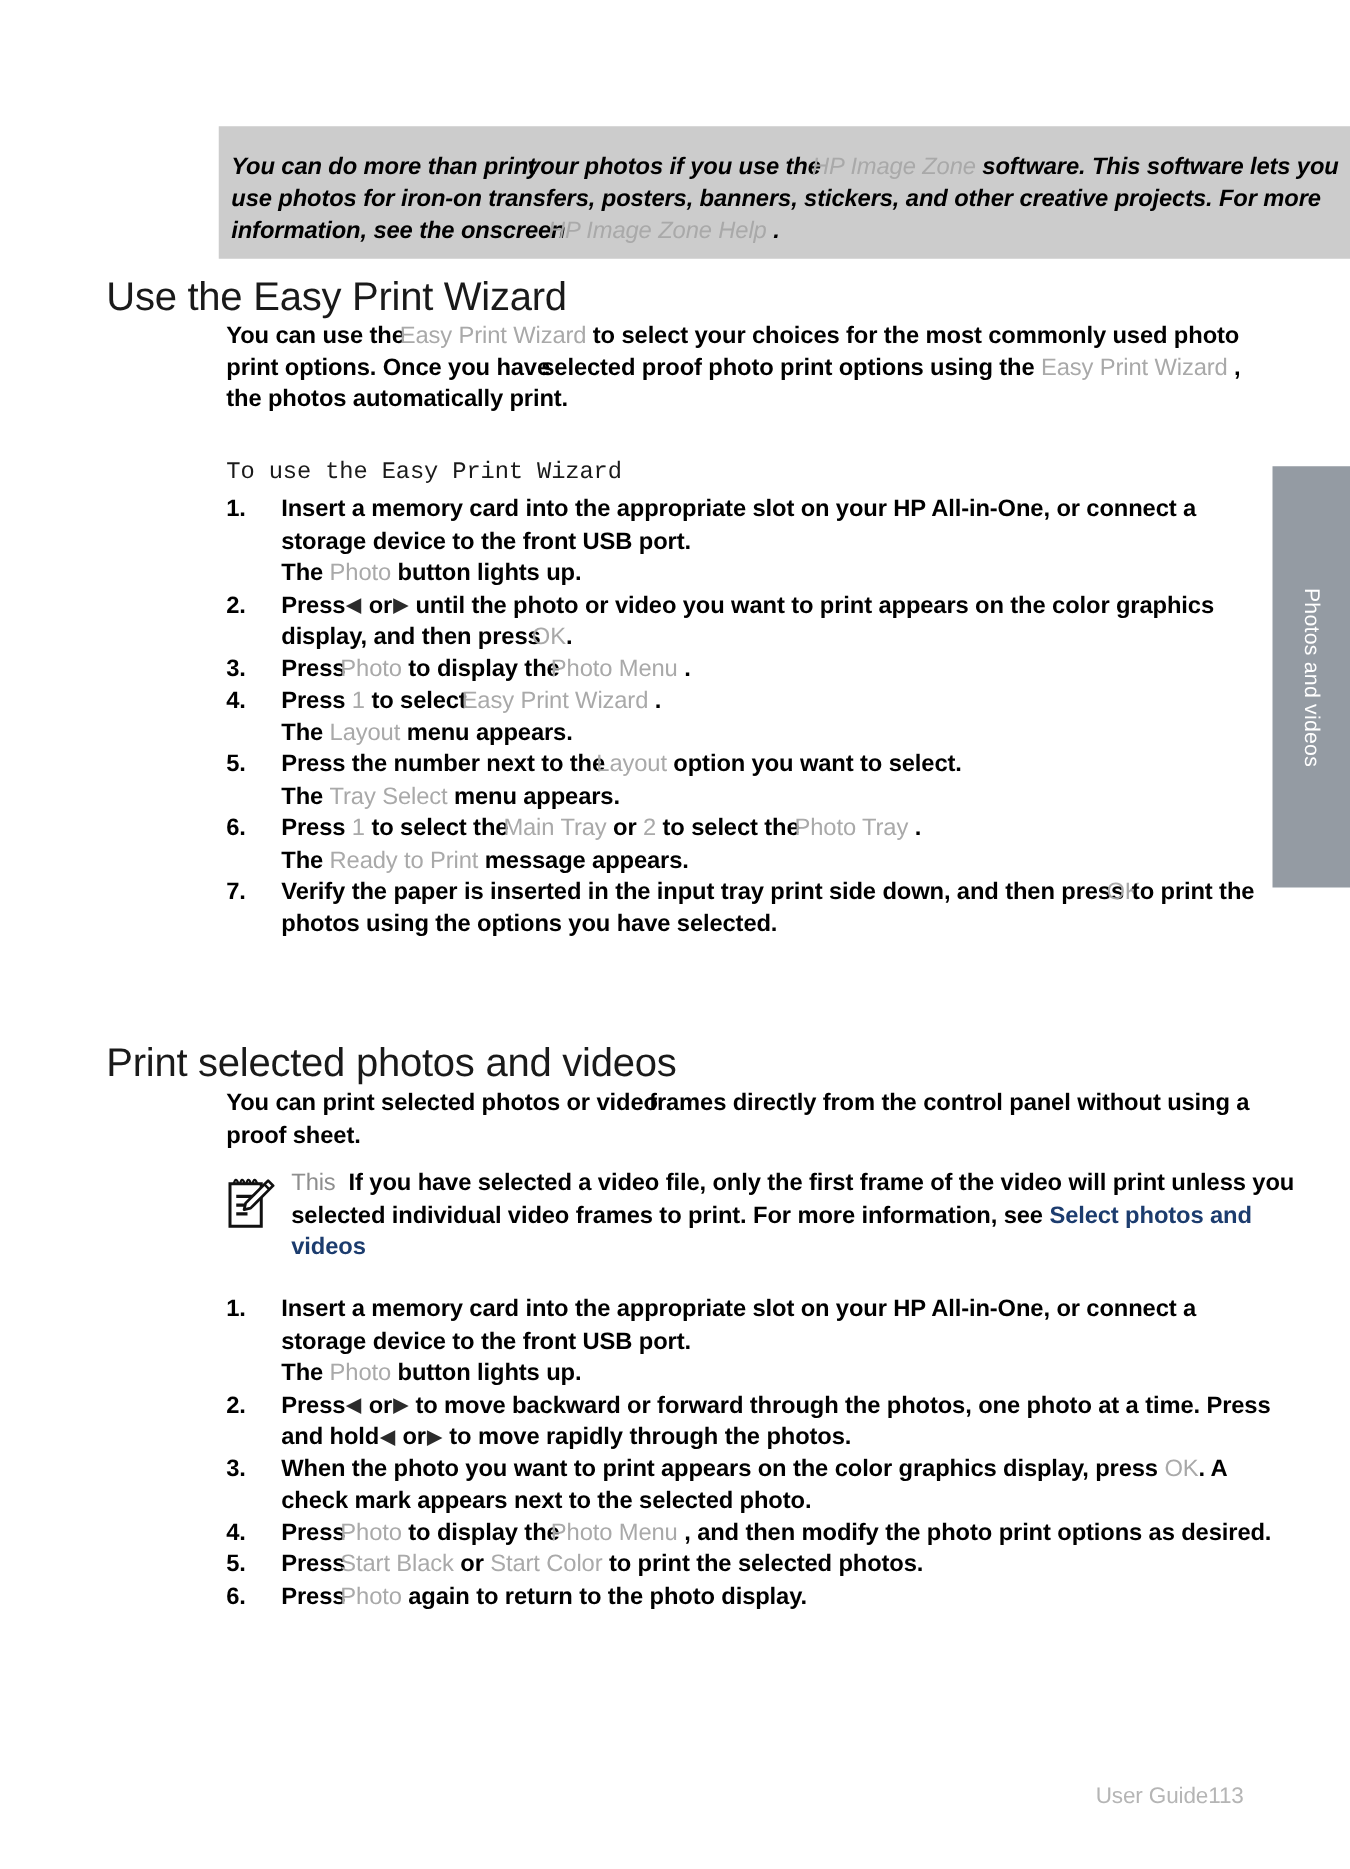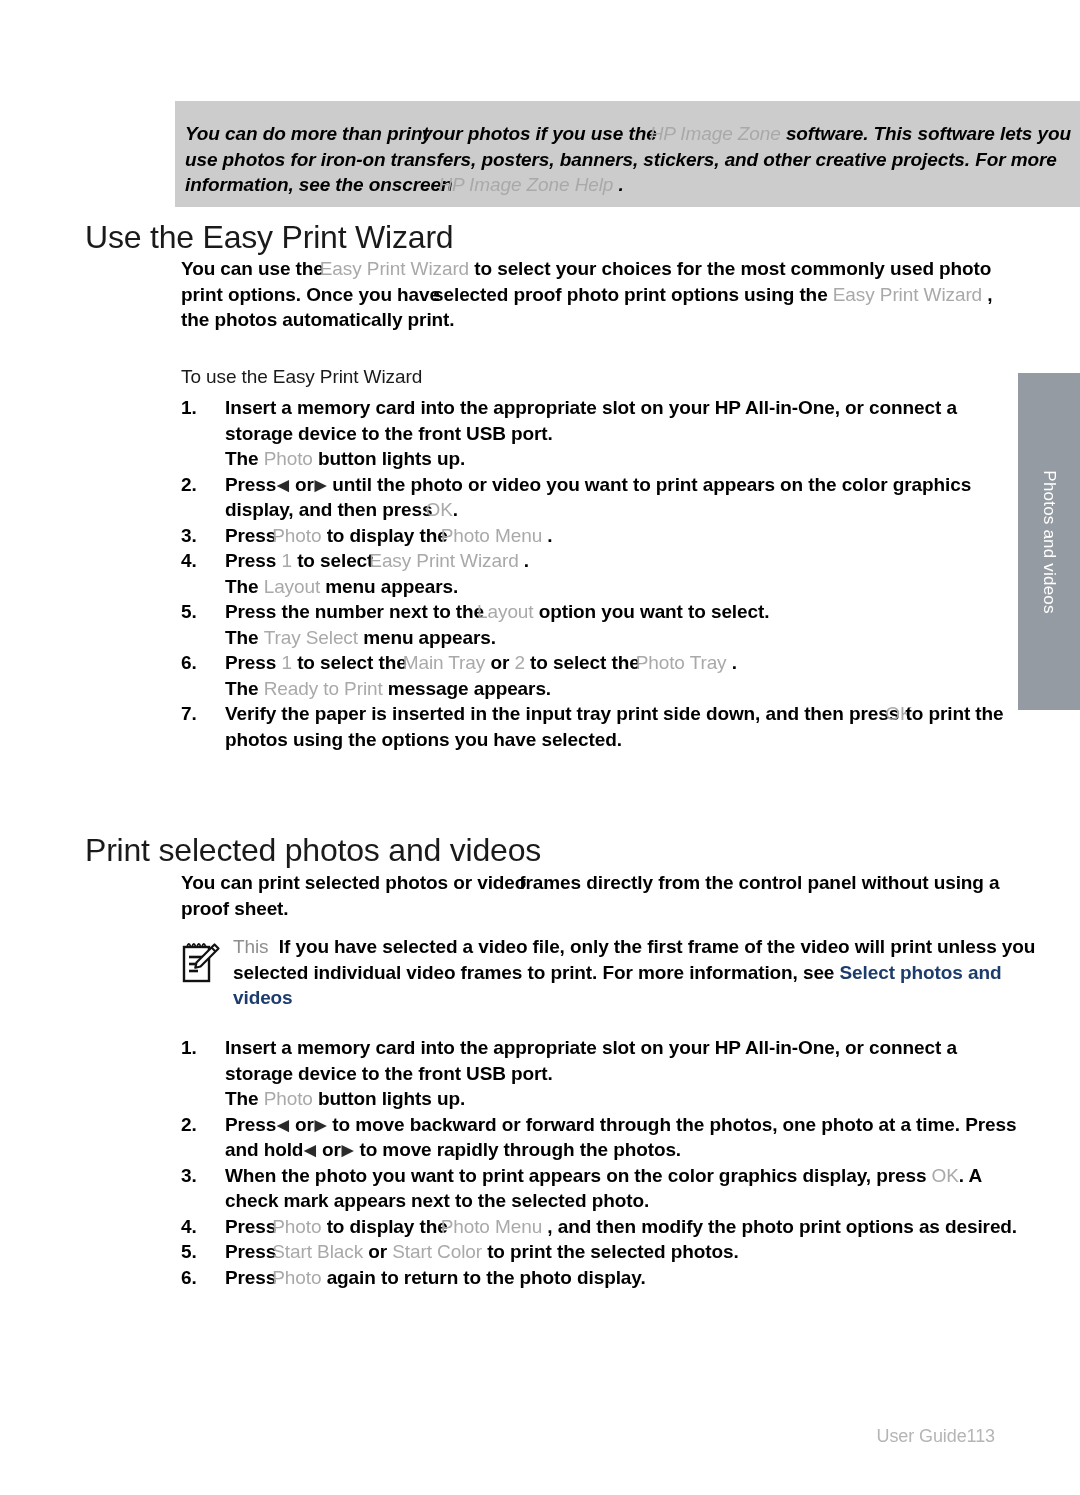--- a/index.html
+++ b/index.html
@@ -88,21 +88,21 @@
   #intro-print-selected { top: 870px; width: 845px; }
 
   .sub-heading {
     position: absolute;
     left: 181px;
     font-size: 19px;
     font-weight: normal;
     color: #1a1a1a;
     letter-spacing: -0.1px;
   }
-  #subheading-to-use { top: 366px; }
+  #subheading-to-use { top: 366px; font-family: Liberation Mono, monospace; }
 
   
   .ui {
     color: #a9a9a9;
     font-weight: normal;
   }
   .ui-tight {
     color: #a9a9a9;
     font-weight: normal;
     margin-left: -4px;

